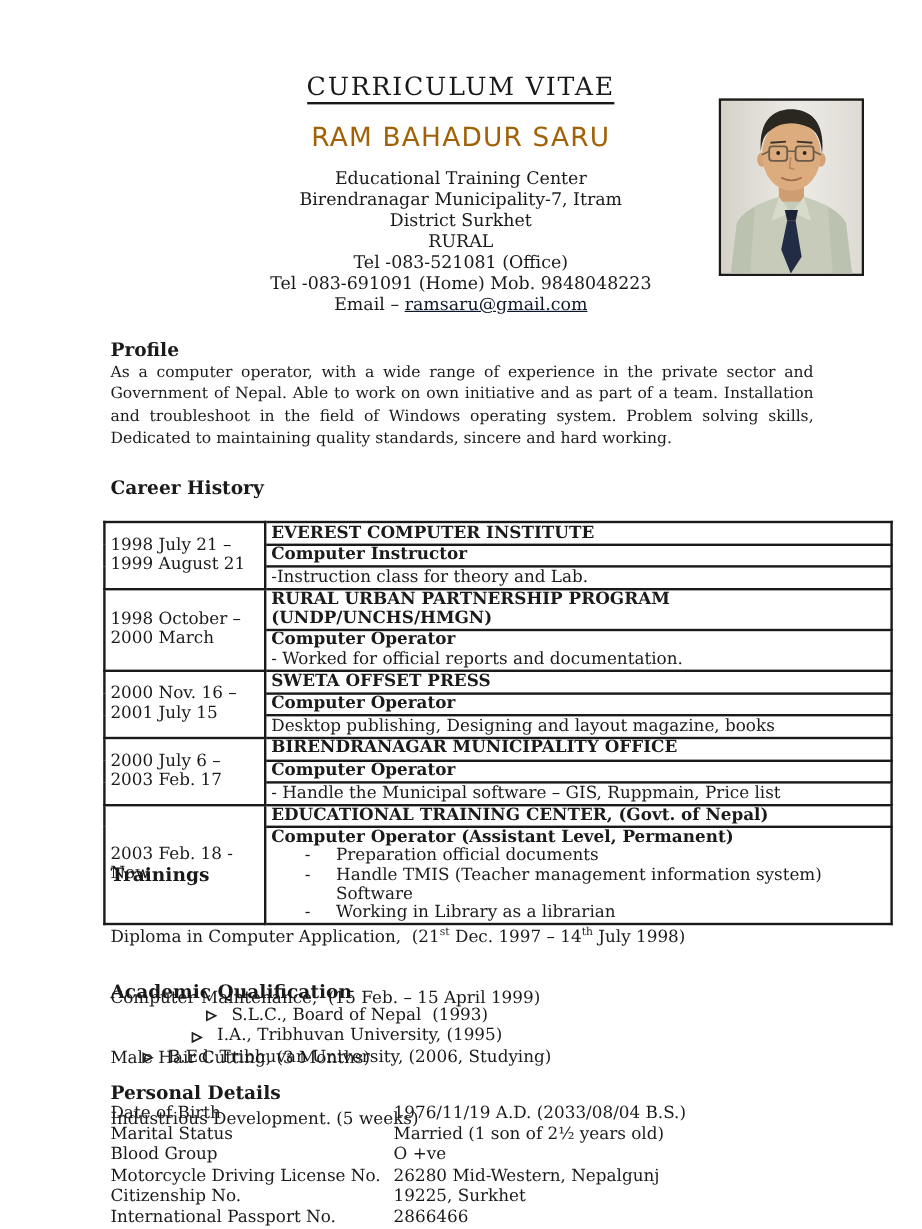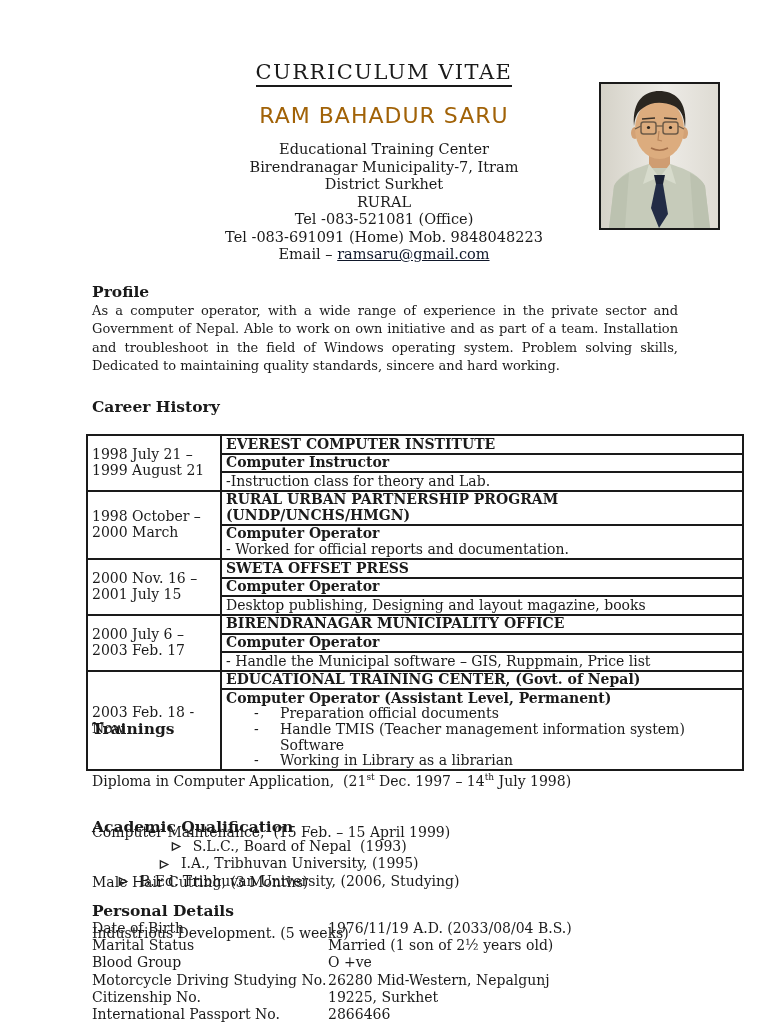--- a/index.html
+++ b/index.html
@@ -233,21 +233,21 @@
       </div>
     <div class="p-row">
         <span class="p-label">Marital Status</span>
         <span class="p-value">Married (1 son of 2½ years old)</span>
       </div>
     <div class="p-row">
         <span class="p-label">Blood Group</span>
         <span class="p-value">O +ve</span>
       </div>
     <div class="p-row">
-        <span class="p-label">Motorcycle Driving Studying No.</span>
+        <span class="p-label">Motorcycle Driving License No.</span>
         <span class="p-value">26280 Mid-Western, Nepalgunj</span>
       </div>
     <div class="p-row">
         <span class="p-label">Citizenship No.</span>
         <span class="p-value">19225, Surkhet</span>
       </div>
     <div class="p-row">
         <span class="p-label">International Passport No.</span>
         <span class="p-value">2866466</span>
       </div>

